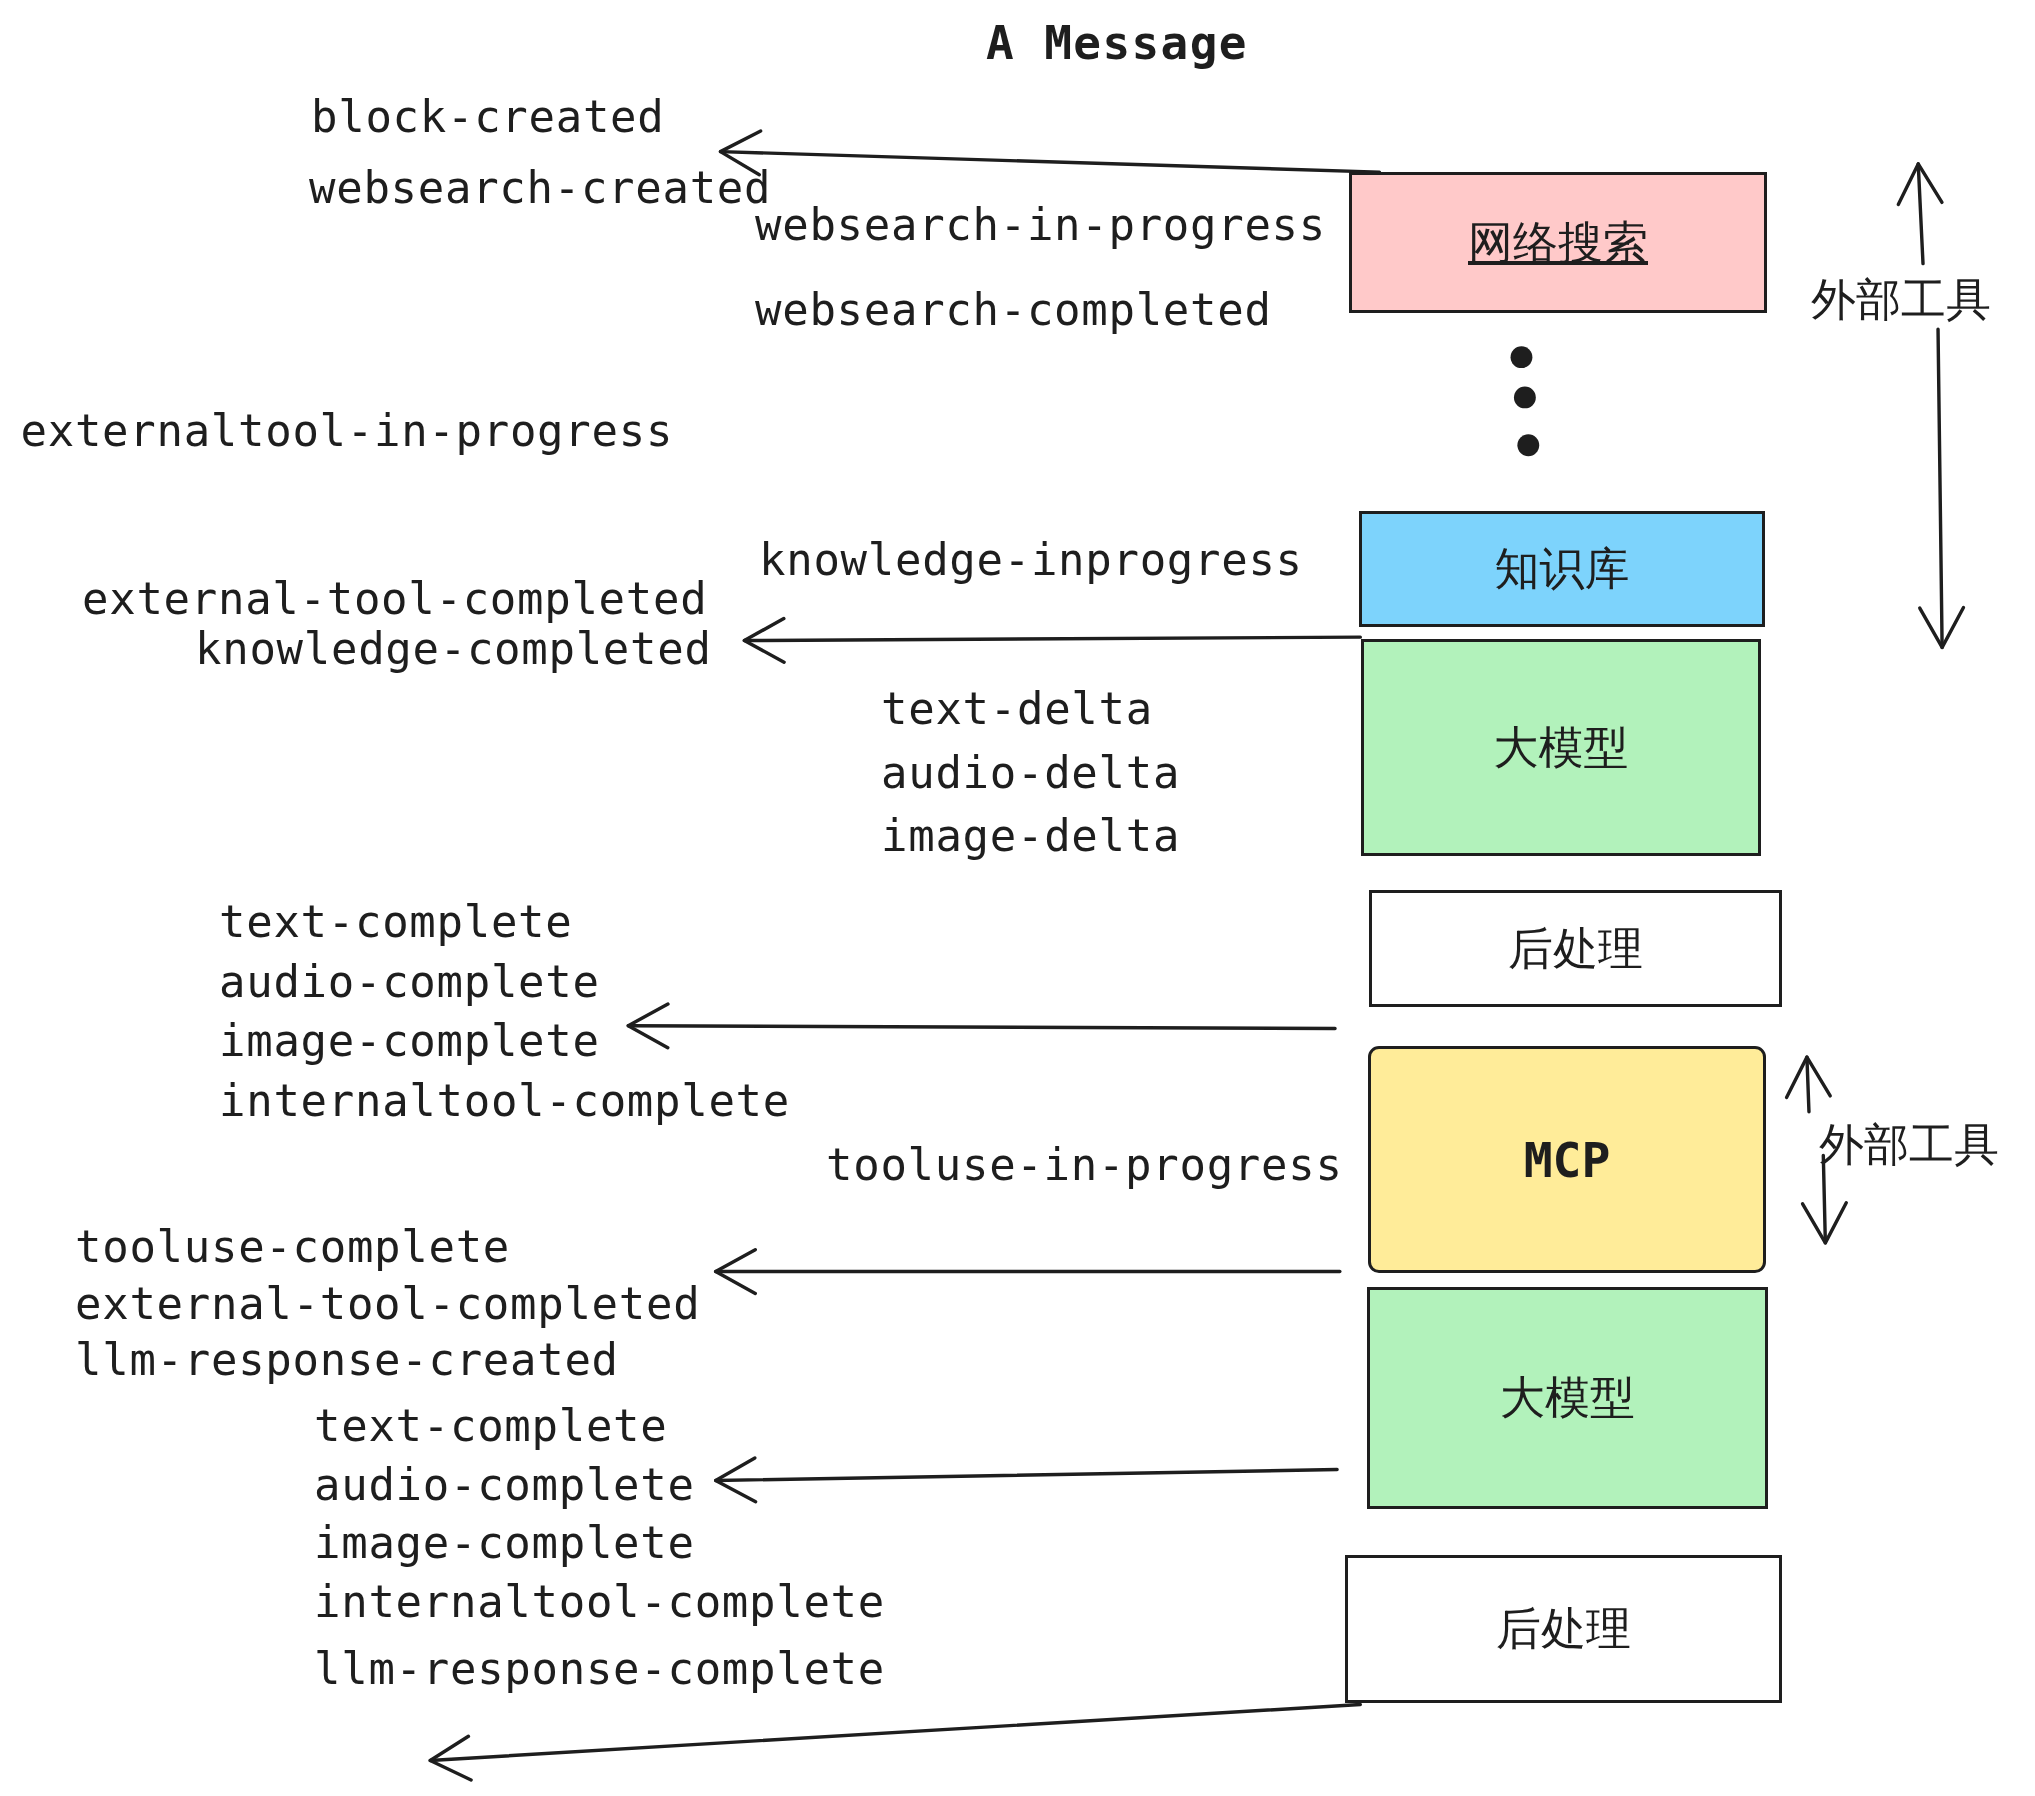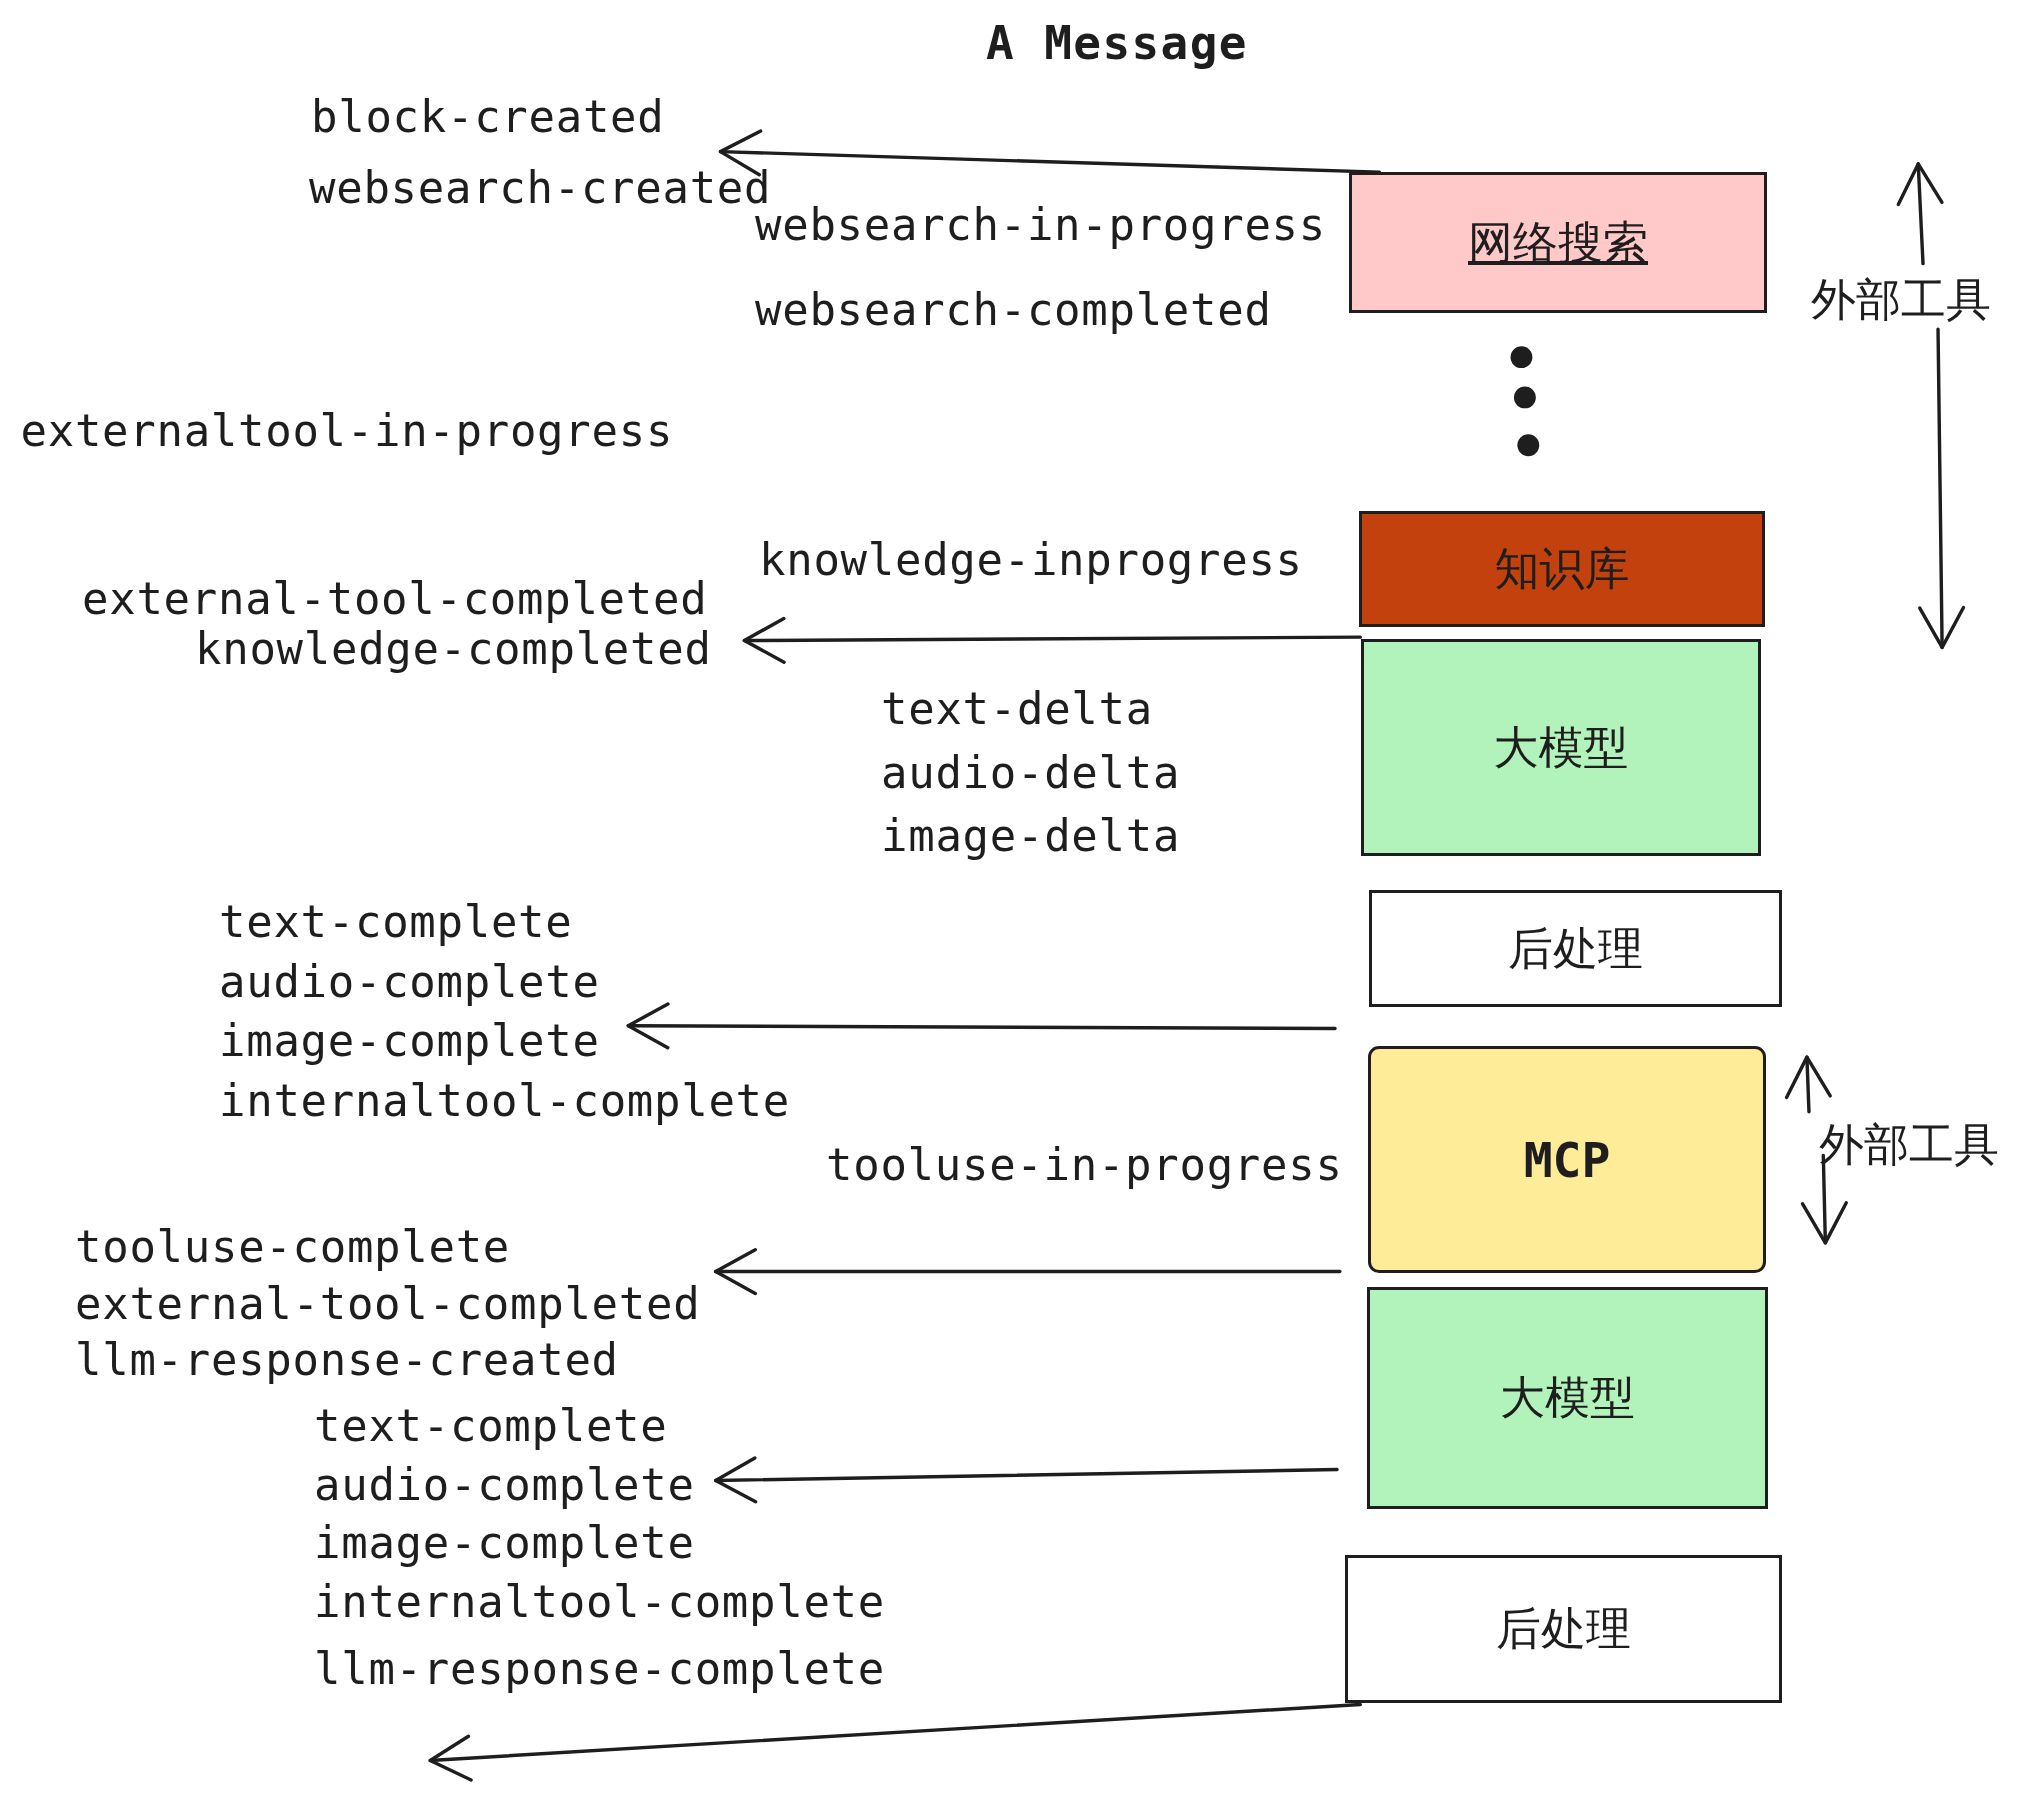--- a/index.html
+++ b/index.html
@@ -82,21 +82,21 @@
       <line x1="2838" y1="482" x2="2844" y2="948" stroke="#1e1e1e" stroke-width="5" stroke-linecap="round" marker-end="url(#ah)"></line>
       <line x1="2649" y1="1628" x2="2646" y2="1548" stroke="#1e1e1e" stroke-width="5" stroke-linecap="round" marker-end="url(#ah)"></line>
       <line x1="2670" y1="1692" x2="2673" y2="1820" stroke="#1e1e1e" stroke-width="5" stroke-linecap="round" marker-end="url(#ah)"></line>
       <circle cx="2228" cy="523" r="16" fill="#1e1e1e"></circle>
       <circle cx="2233" cy="582" r="16" fill="#1e1e1e"></circle>
       <circle cx="2238" cy="652" r="16" fill="#1e1e1e"></circle>
     </svg>
 
   <div class="title">A Message</div>
 <div class="box" style="left: 1349px; top: 172px; width: 418px; height: 141px; background: rgb(255, 201, 201); text-decoration: underline;">网络搜索</div>
-    <div class="box" style="left: 1359px; top: 511px; width: 406px; height: 116px; background: #c2410c;">知识库</div>
+    <div class="box" style="left: 1359px; top: 511px; width: 406px; height: 116px; background: #7dd3fc;">知识库</div>
     <div class="box" style="left: 1361px; top: 639px; width: 400px; height: 217px; background: rgb(178, 242, 187);">大模型</div>
     <div class="box" style="left: 1369px; top: 890px; width: 413px; height: 117px; background: rgb(255, 255, 255);">后处理</div>
     <div class="box mono" style="left: 1368px; top: 1046px; width: 398px; height: 227px; background: rgb(255, 236, 153); border-radius: 11px;">MCP</div>
     <div class="box" style="left: 1367px; top: 1287px; width: 401px; height: 222px; background: rgb(178, 242, 187);">大模型</div>
     <div class="box" style="left: 1345px; top: 1555px; width: 437px; height: 148px; background: rgb(255, 255, 255);">后处理</div>
     <div class="event" style="left: 311px; top: 94px;">block-created</div>
     <div class="event" style="left: 755px; top: 202px;">websearch-in-progress</div>
     <div class="event" style="left: 309px; top: 165px;">websearch-created</div>
     <div class="event" style="left: 755px; top: 287px;">websearch-completed</div>
     <div class="event" style="left: 20.5px; top: 396px; margin-top: 12px;">externaltool-in-progress</div>

